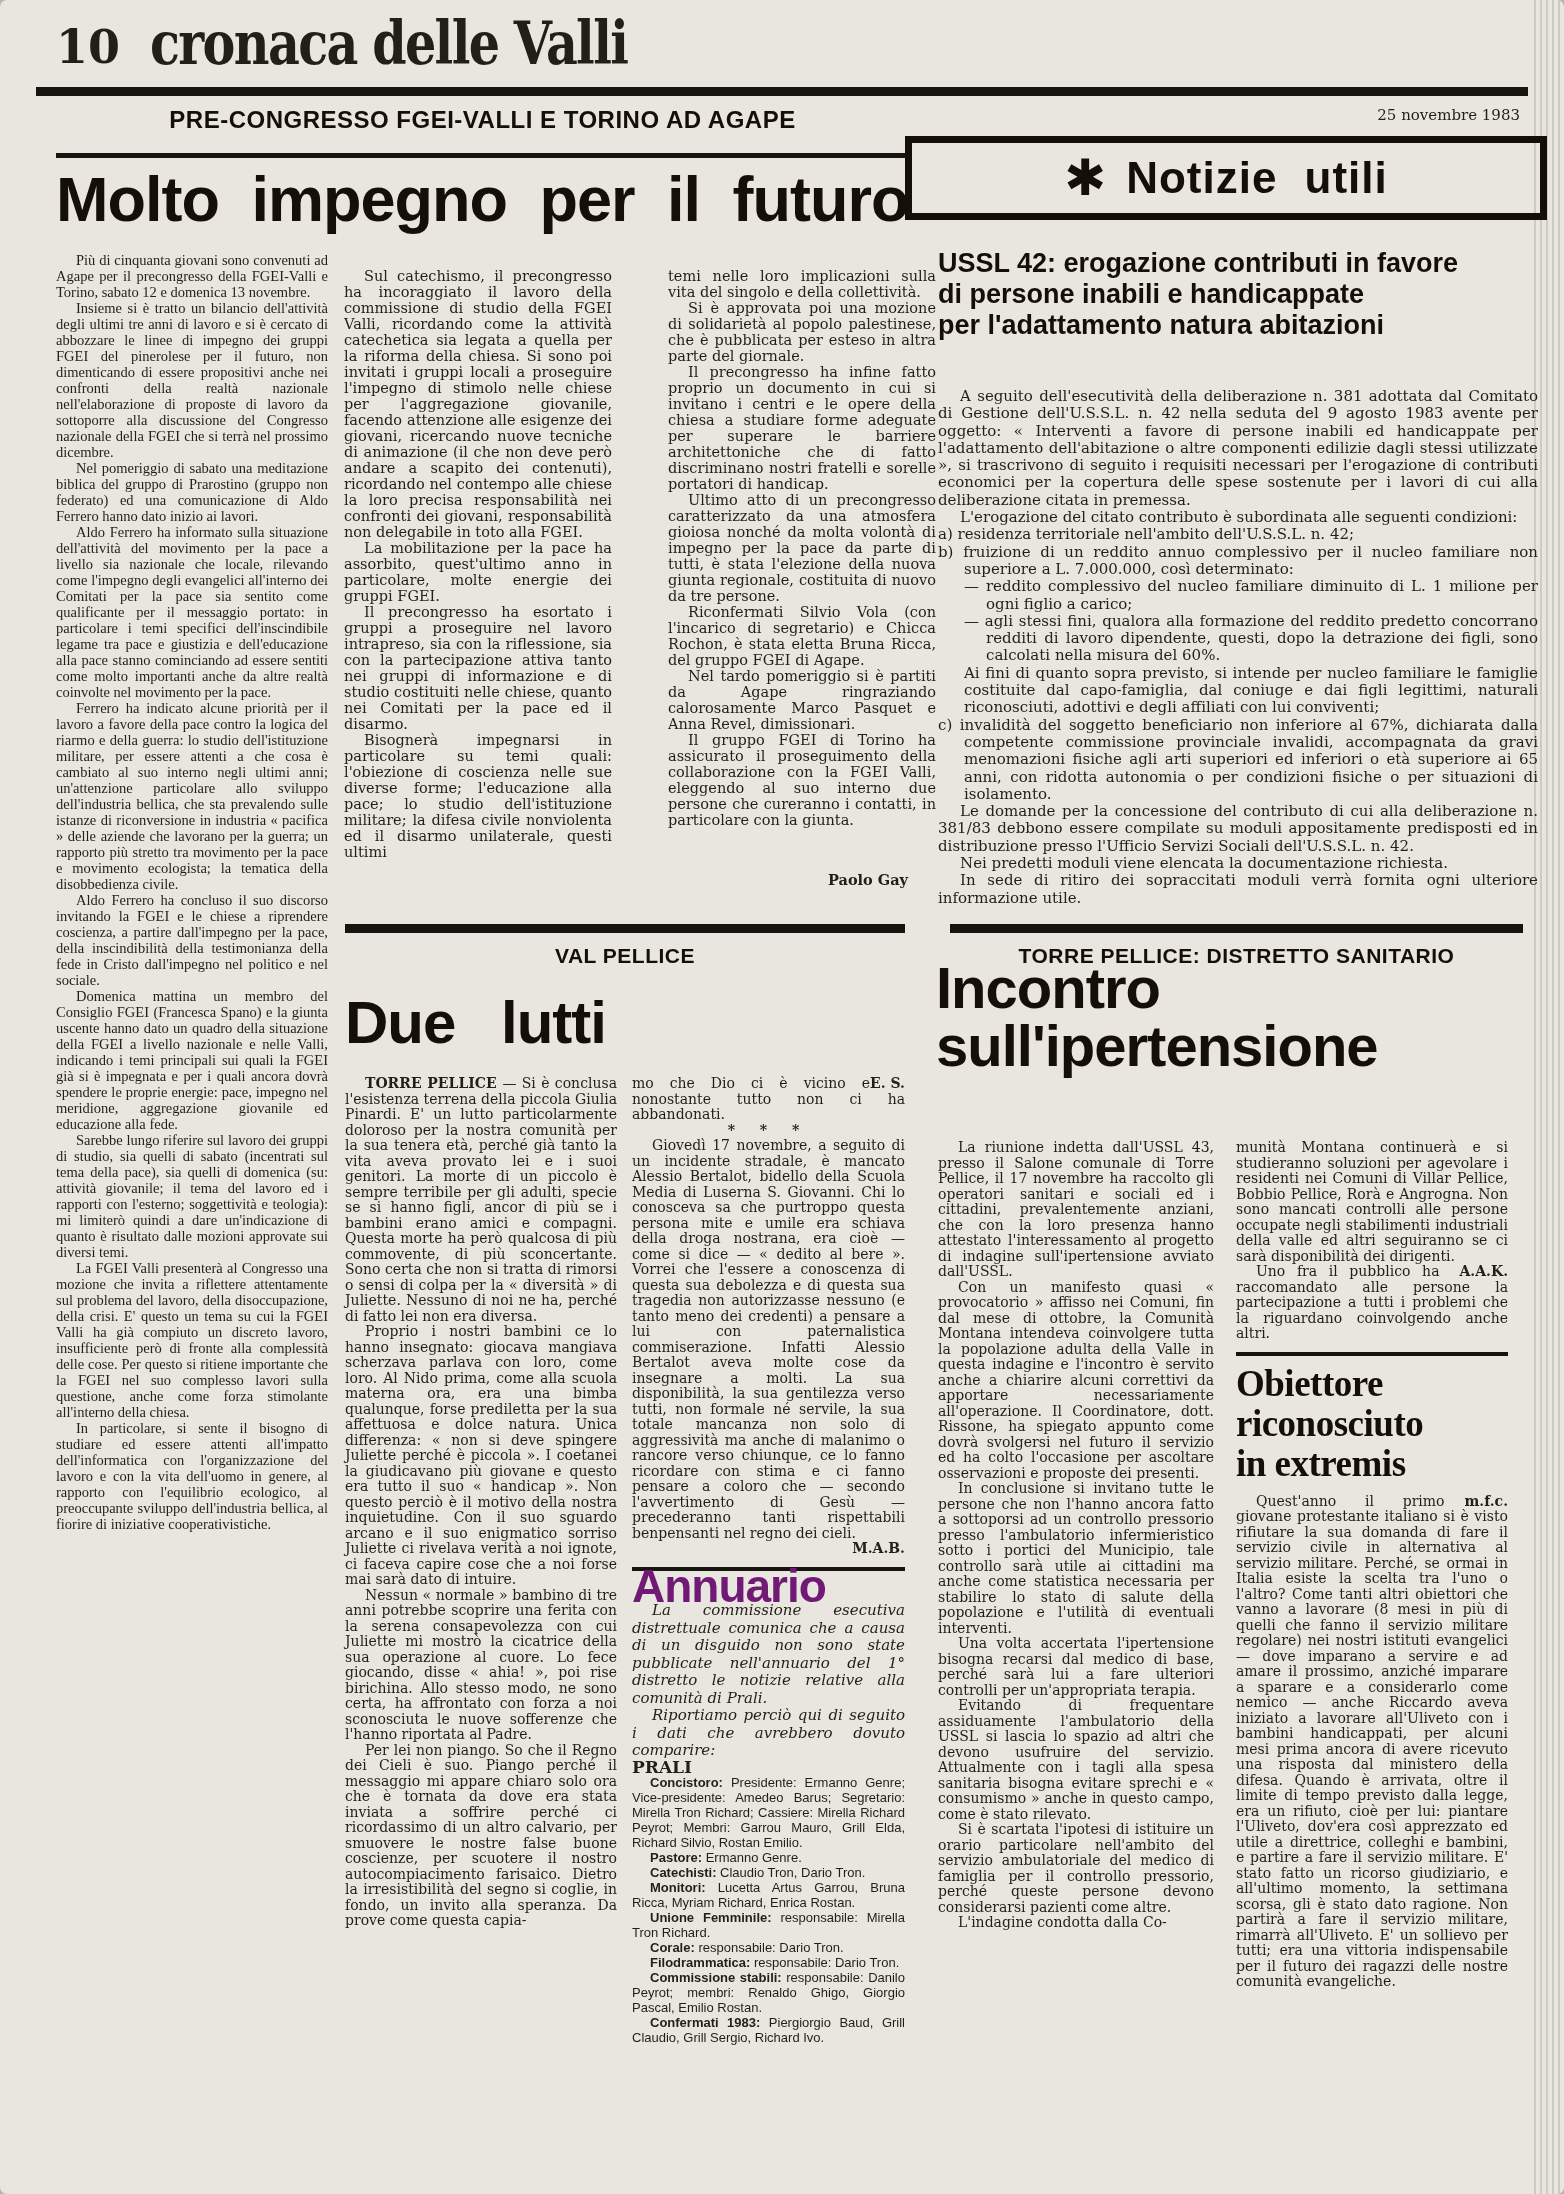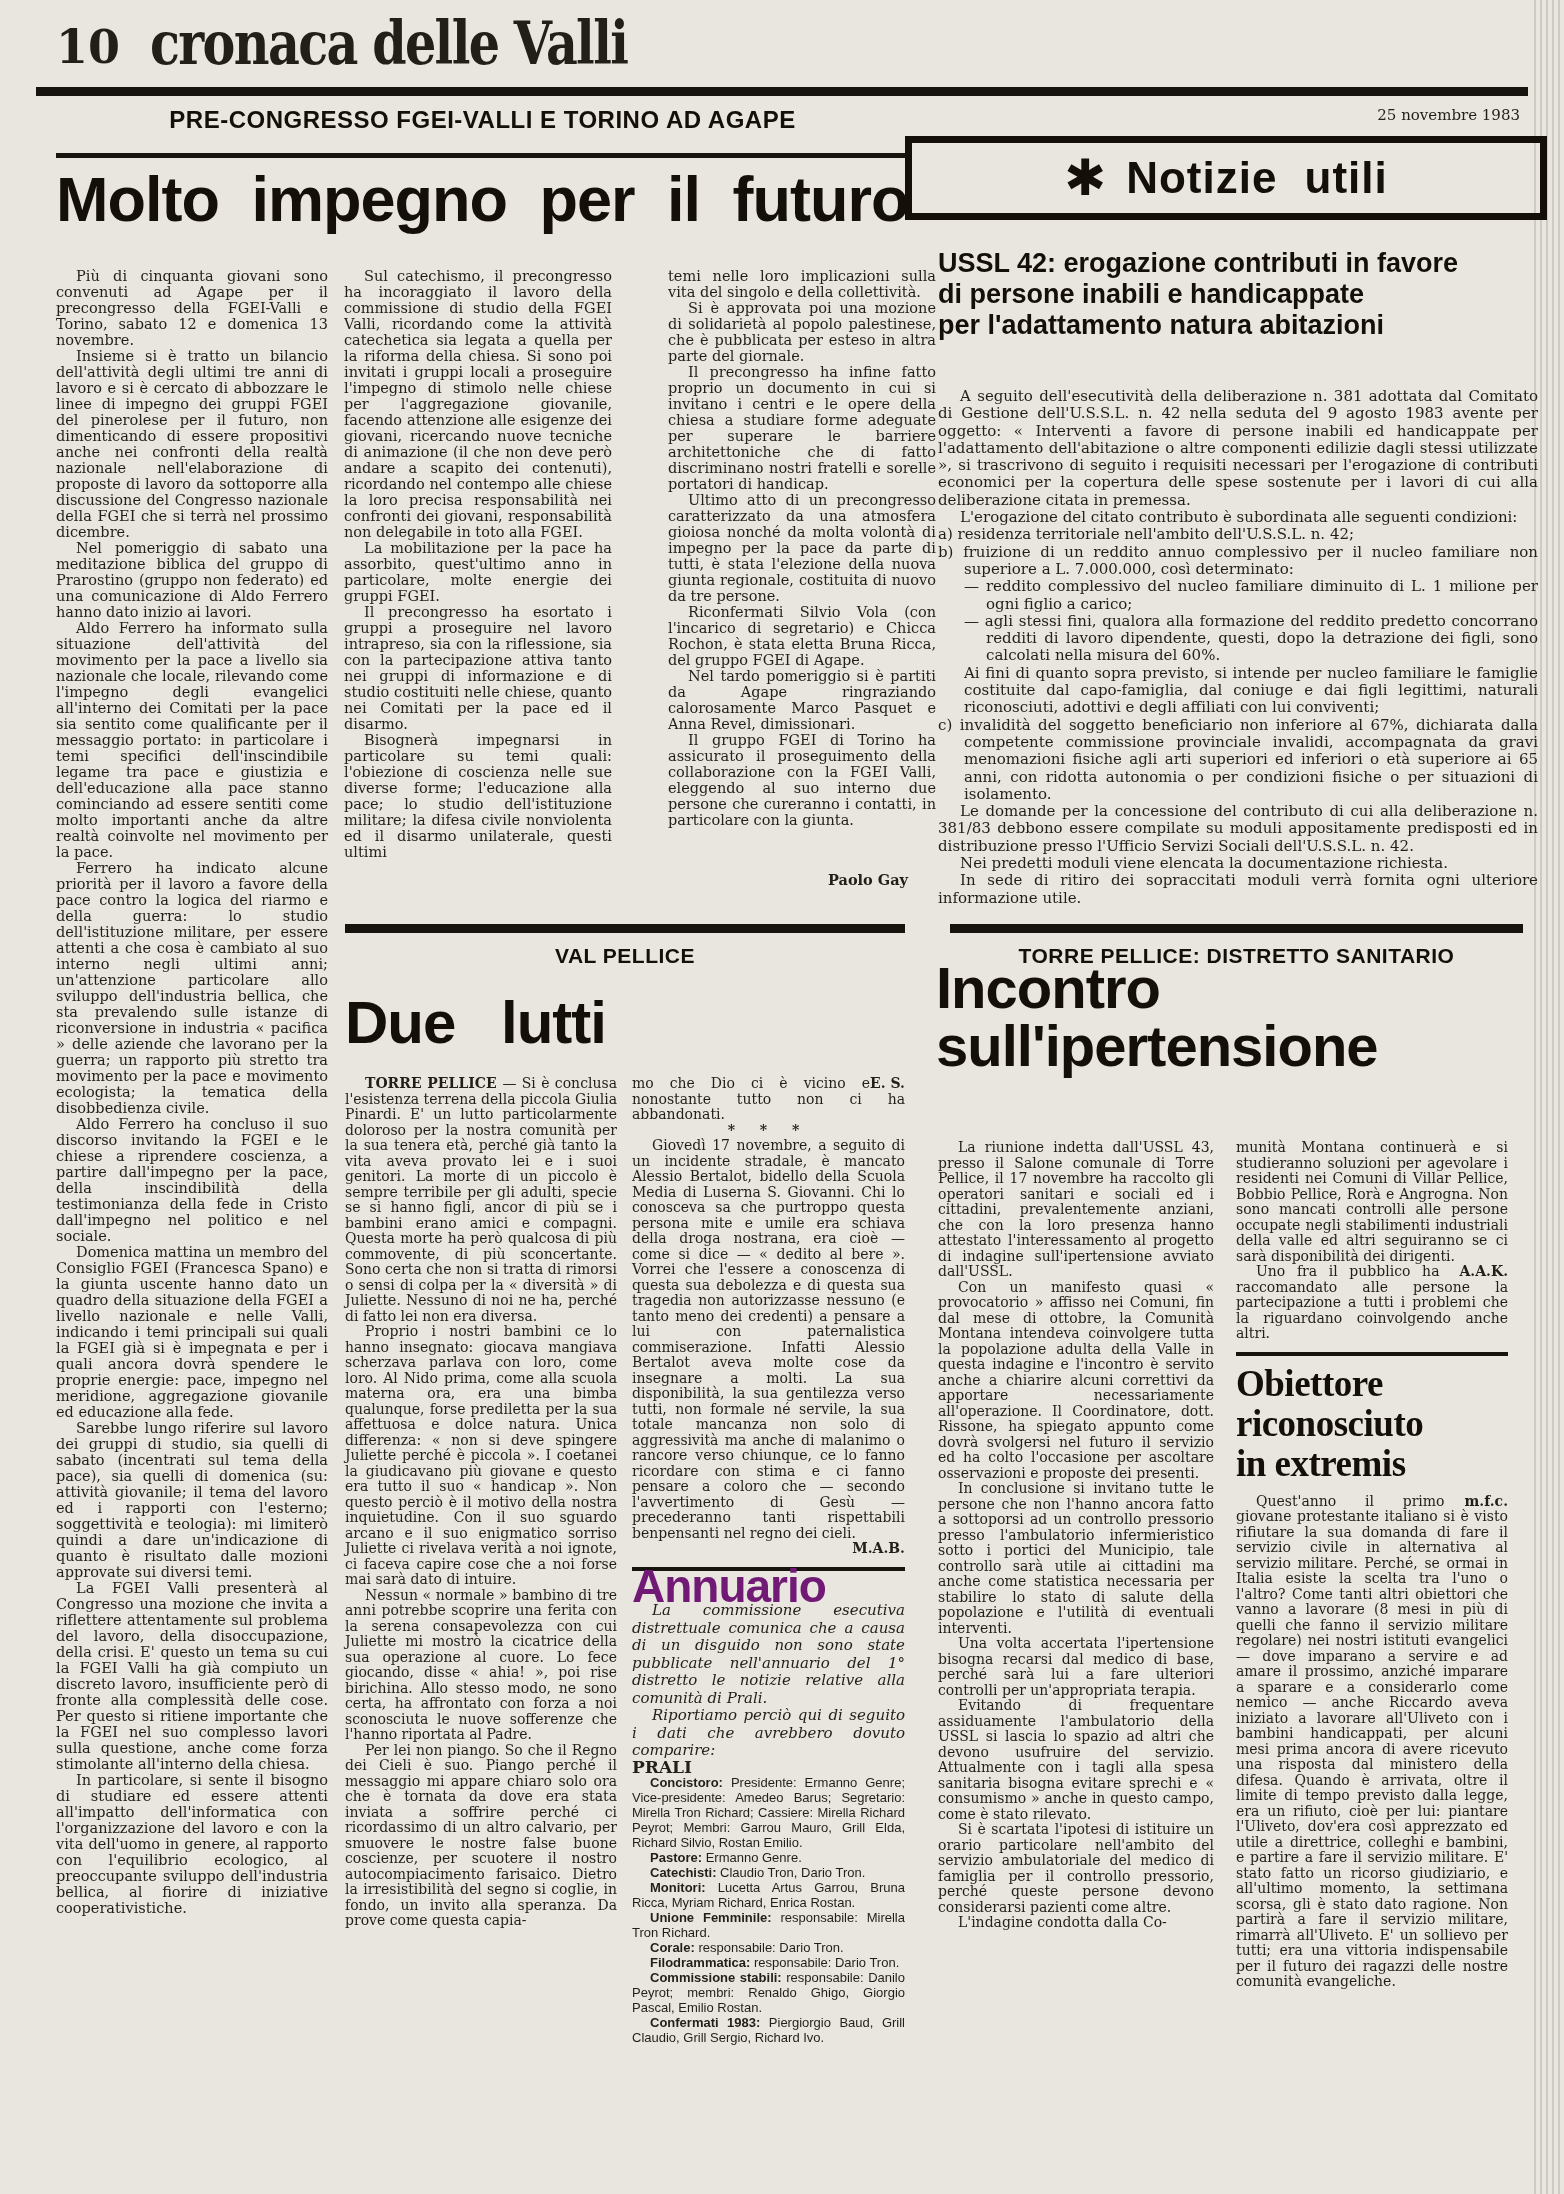--- a/index.html
+++ b/index.html
@@ -1,17 +1,17 @@
 <!DOCTYPE html>
 <html><head>
 <meta charset="utf-8">
 <style>
   html,body{margin:0;padding:0;background:#b9b5ac;}
   .page{position:relative;width:1564px;height:2194px;margin:0 auto;background:#e9e6df;
-        overflow:hidden;font-family:"DejaVu Serif",serif;color:#221e18;}
+        overflow:hidden;font-family:"DejaVu Serif",serif;color:#221e18;border-radius:7px;}
   .scan-edge{position:absolute;right:0;top:0;width:30px;height:100%;
         background:repeating-linear-gradient(90deg,rgba(110,104,94,.22) 0 2px,rgba(0,0,0,0) 2px 6px);}
   .rule{position:absolute;background:#17130e;}
   .hsans{font-family:"Liberation Sans","DejaVu Sans",sans-serif;font-weight:bold;color:#141009;}
   
   .pagenum{position:absolute;left:56px;top:20px;font-size:46px;font-weight:bold;}
   .masthead{position:absolute;left:150px;top:8px;font-size:60px;font-weight:bold;
         letter-spacing:-2px;transform:scaleX(.82);transform-origin:left top;white-space:nowrap;}
   .dateline{position:absolute;right:44px;top:58px;font-size:15px;margin-top:48px;}
   
@@ -58,21 +58,21 @@
 
   <div class="pagenum">10</div>
   <div class="masthead">cronaca delle Valli</div>
   <div class="dateline">25 novembre 1983</div>
   <div class="rule" style="left:36px;top:87px;width:1492px;height:9px;"></div>
 
   <div class="kicker hsans">PRE-CONGRESSO FGEI-VALLI E TORINO AD AGAPE</div>
   <div class="rule" style="left:56px;top:153px;width:849px;height:5px;"></div>
   <div class="lead-title hsans">Molto impegno per il futuro</div>
 
-  <div class="bodycol fs145" style="left:56px;top:268px;width:272px;">
+  <div class="bodycol fs145" style="left:56px;top:252px;width:272px;font-family:Liberation Serif, serif;">
       <p>Più di cinquanta giovani sono convenuti ad Agape per il precongresso della FGEI-Valli e Torino, sabato 12 e domenica 13 novembre.</p>
       <p>Insieme si è tratto un bilancio dell'attività degli ultimi tre anni di lavoro e si è cercato di abbozzare le linee di impegno dei gruppi FGEI del pinerolese per il futuro, non dimenticando di essere propositivi anche nei confronti della realtà nazionale nell'elaborazione di proposte di lavoro da sottoporre alla discussione del Congresso nazionale della FGEI che si terrà nel prossimo dicembre.</p>
       <p>Nel pomeriggio di sabato una meditazione biblica del gruppo di Prarostino (gruppo non federato) ed una comunicazione di Aldo Ferrero hanno dato inizio ai lavori.</p>
       <p>Aldo Ferrero ha informato sulla situazione dell'attività del movimento per la pace a livello sia nazionale che locale, rilevando come l'impegno degli evangelici all'interno dei Comitati per la pace sia sentito come qualificante per il messaggio portato: in particolare i temi specifici dell'inscindibile legame tra pace e giustizia e dell'educazione alla pace stanno cominciando ad essere sentiti come molto importanti anche da altre realtà coinvolte nel movimento per la pace.</p>
       <p>Ferrero ha indicato alcune priorità per il lavoro a favore della pace contro la logica del riarmo e della guerra: lo studio dell'istituzione militare, per essere attenti a che cosa è cambiato al suo interno negli ultimi anni; un'attenzione particolare allo sviluppo dell'industria bellica, che sta prevalendo sulle istanze di riconversione in industria « pacifica » delle aziende che lavorano per la guerra; un rapporto più stretto tra movimento per la pace e movimento ecologista; la tematica della disobbedienza civile.</p>
       <p>Aldo Ferrero ha concluso il suo discorso invitando la FGEI e le chiese a riprendere coscienza, a partire dall'impegno per la pace, della inscindibilità della testimonianza della fede in Cristo dall'impegno nel politico e nel sociale.</p>
       <p>Domenica mattina un membro del Consiglio FGEI (Francesca Spano) e la giunta uscente hanno dato un quadro della situazione della FGEI a livello nazionale e nelle Valli, indicando i temi principali sui quali la FGEI già si è impegnata e per i quali ancora dovrà spendere le proprie energie: pace, impegno nel meridione, aggregazione giovanile ed educazione alla fede.</p>
       <p>Sarebbe lungo riferire sul lavoro dei gruppi di studio, sia quelli di sabato (incentrati sul tema della pace), sia quelli di domenica (su: attività giovanile; il tema del lavoro ed i rapporti con l'esterno; soggettività e teologia): mi limiterò quindi a dare un'indicazione di quanto è risultato dalle mozioni approvate sui diversi temi.</p>
       <p>La FGEI Valli presenterà al Congresso una mozione che invita a riflettere attentamente sul problema del lavoro, della disoccupazione, della crisi. E' questo un tema su cui la FGEI Valli ha già compiuto un discreto lavoro, insufficiente però di fronte alla complessità delle cose. Per questo si ritiene importante che la FGEI nel suo complesso lavori sulla questione, anche come forza stimolante all'interno della chiesa.</p>
       <p>In particolare, si sente il bisogno di studiare ed essere attenti all'impatto dell'informatica con l'organizzazione del lavoro e con la vita dell'uomo in genere, al rapporto con l'equilibrio ecologico, al preoccupante sviluppo dell'industria bellica, al fiorire di iniziative cooperativistiche.</p>

